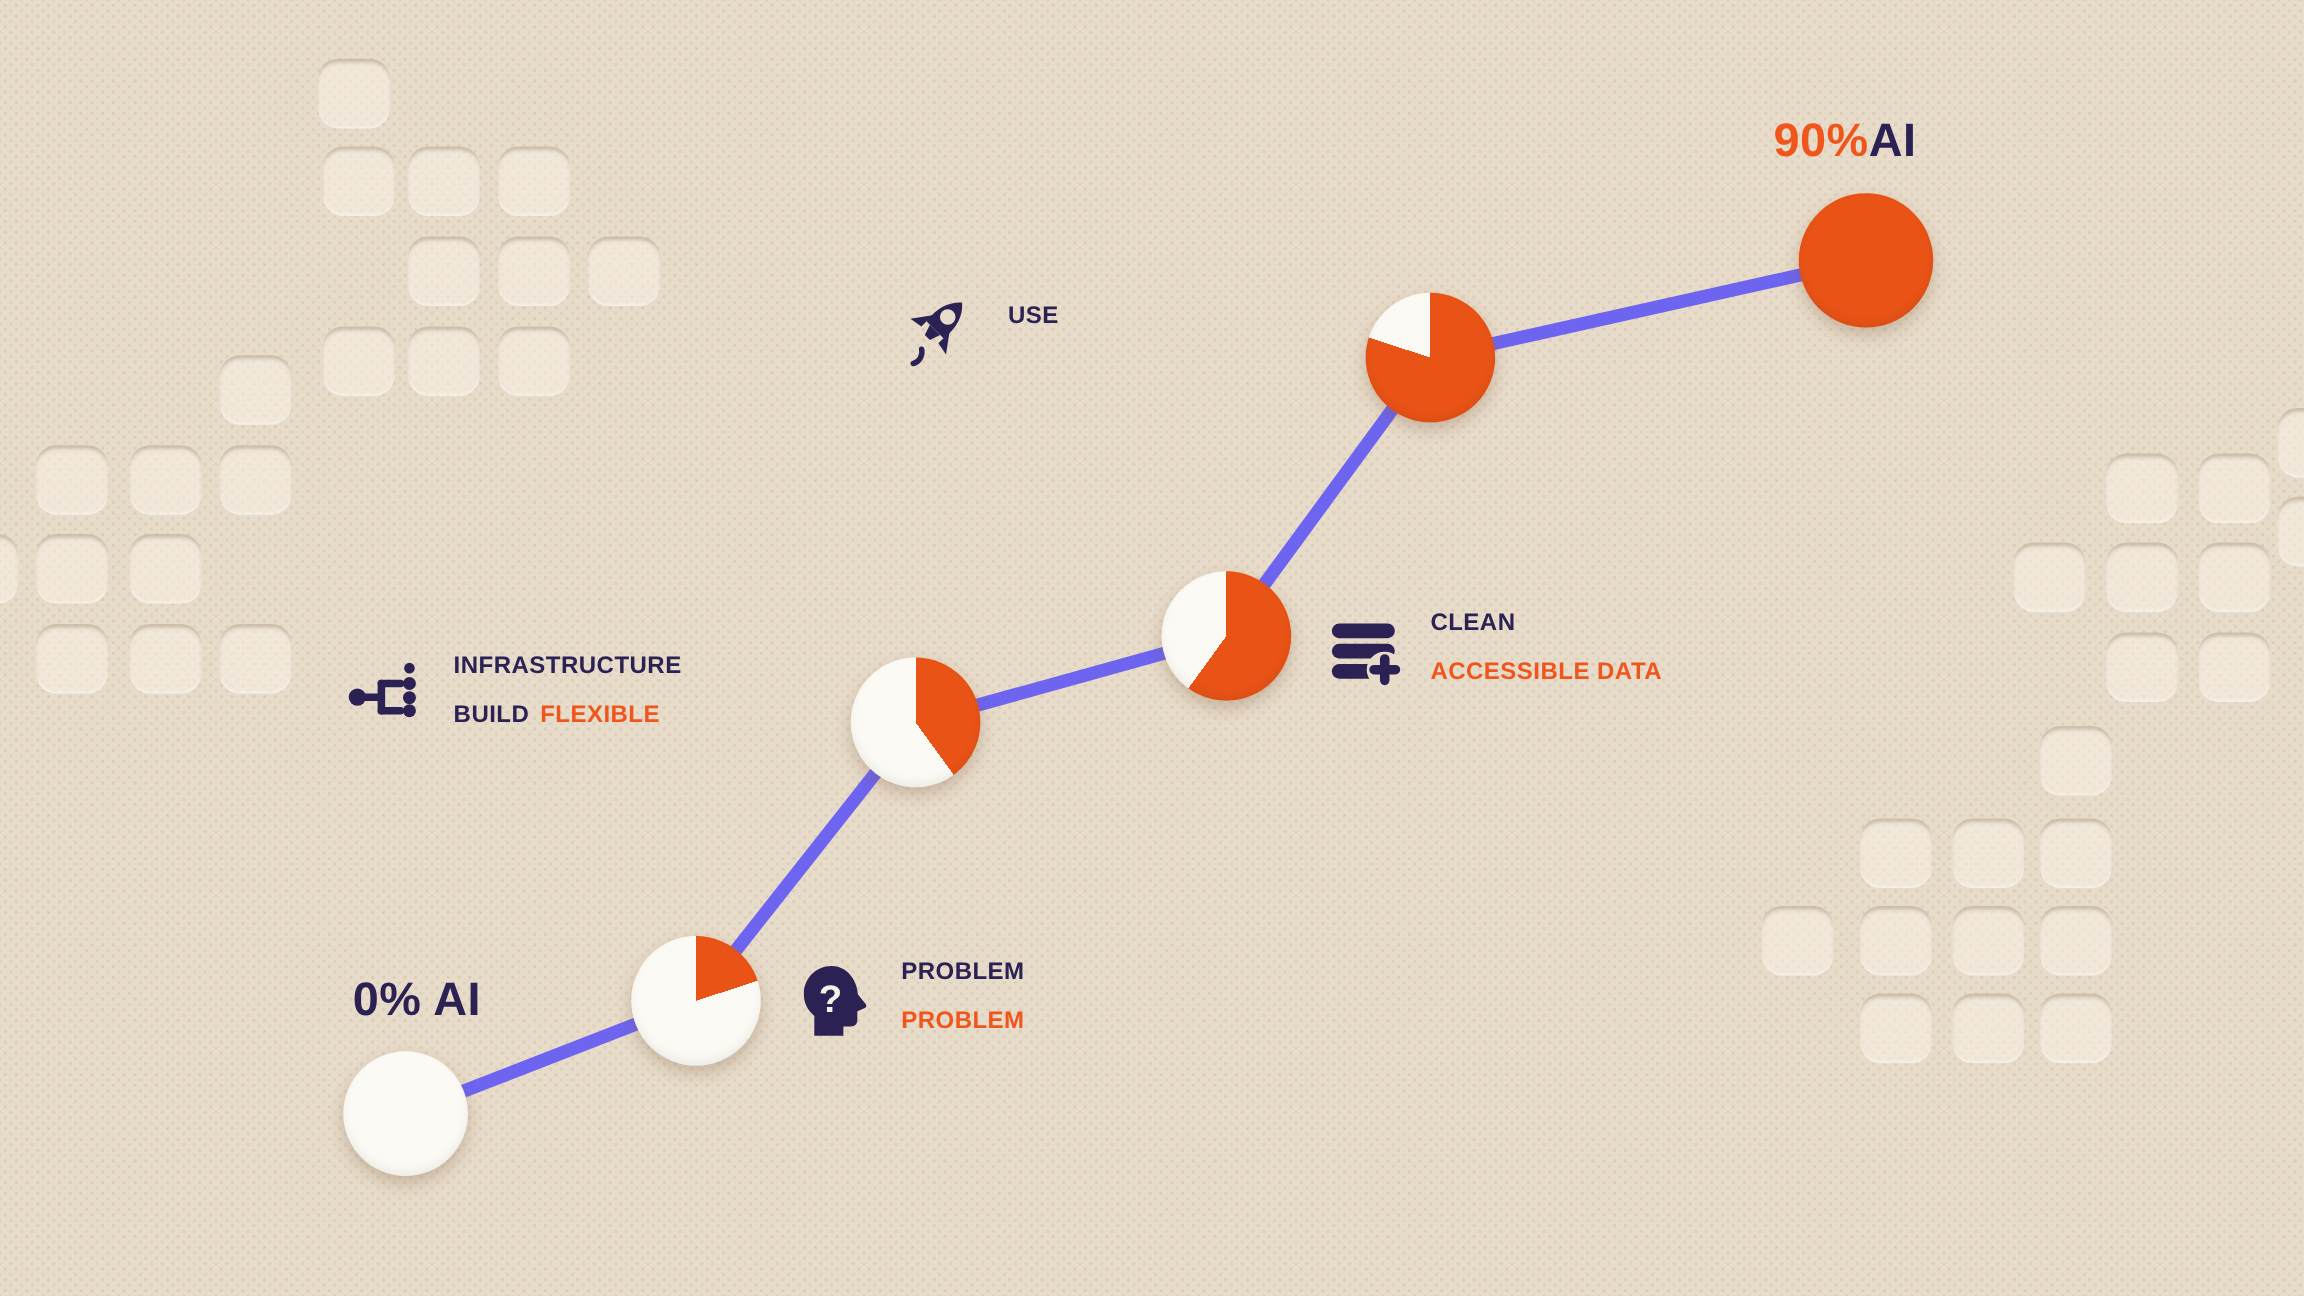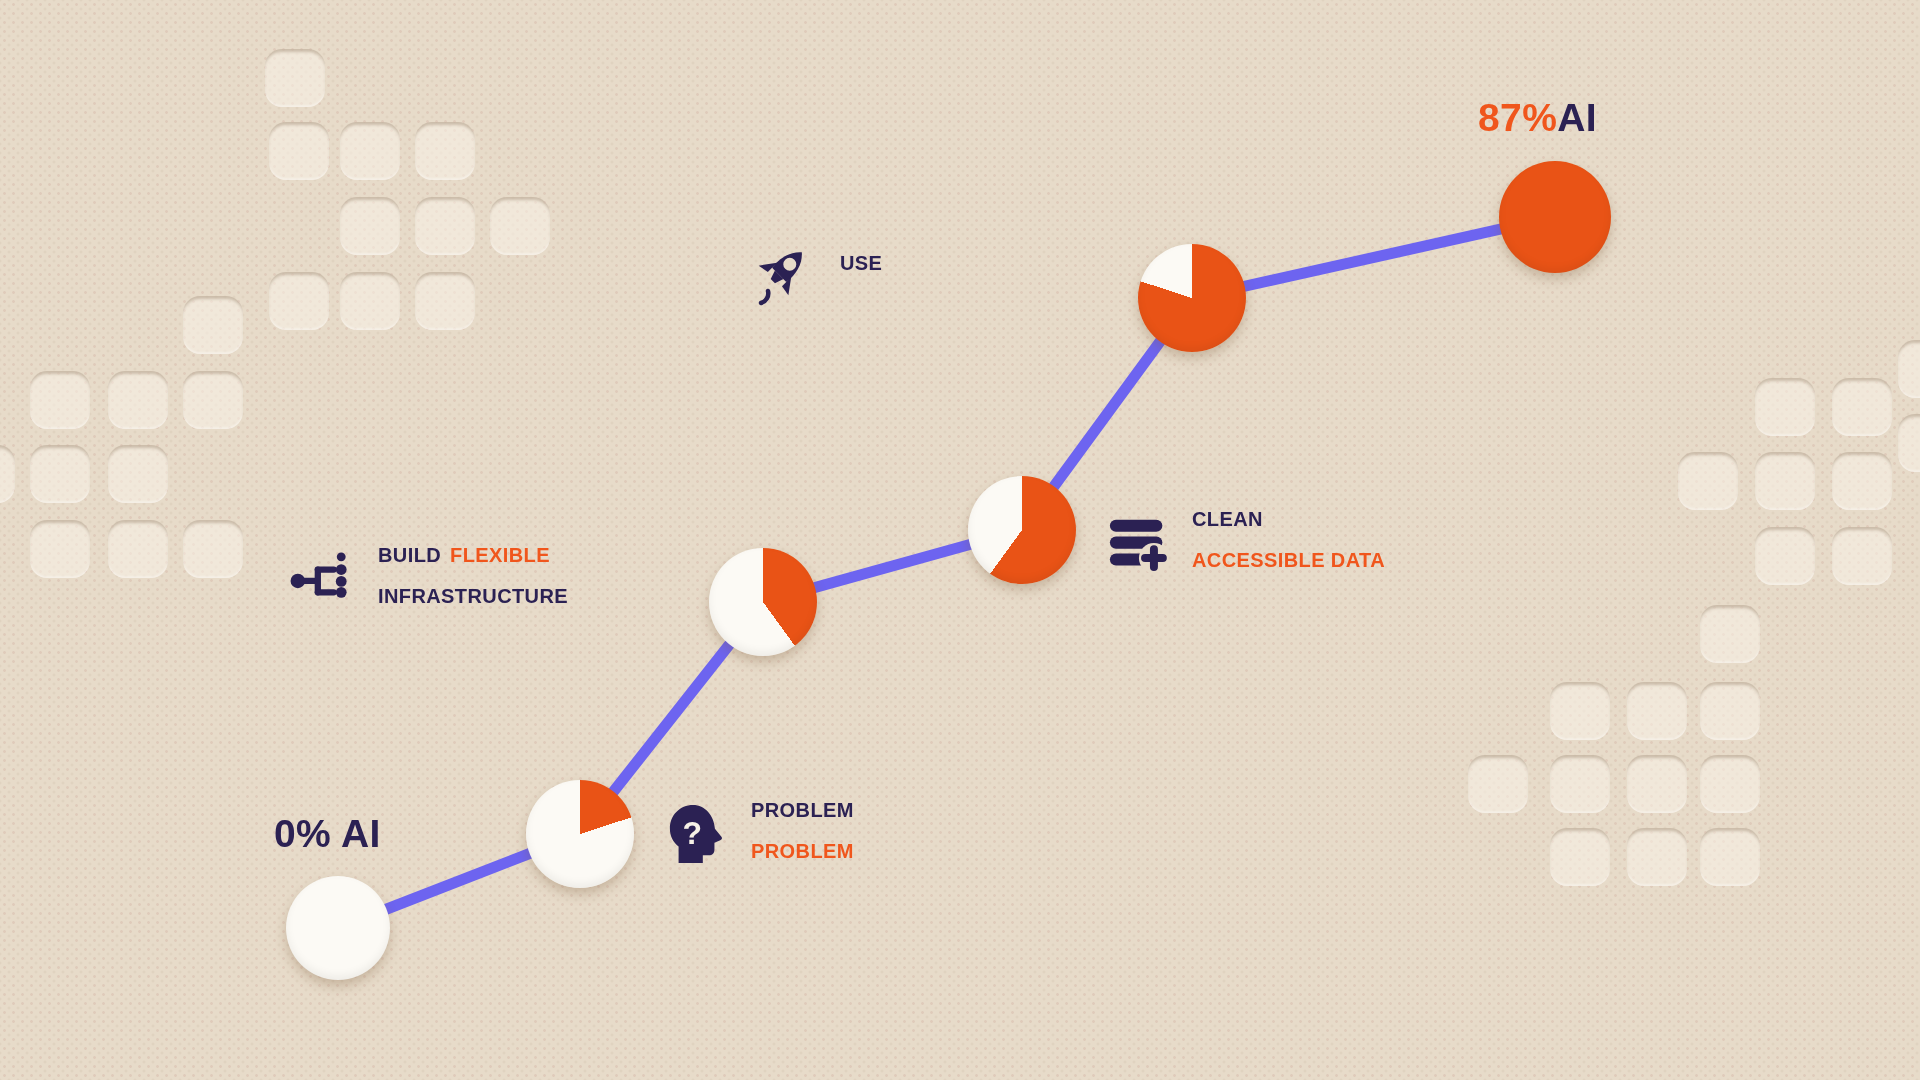--- a/index.html
+++ b/index.html
@@ -83,23 +83,23 @@
     <polyline points="338,928 580,834 763,602 1022,530 1192,298 1555,217" fill="none" stroke="#6d64f0" stroke-width="11" stroke-linecap="round" stroke-linejoin="round"></polyline>
   </svg>
 
   <div class="pie" style="left: 286px; top: 876px; width: 104px; height: 104px; background: rgb(252, 250, 245);"></div>
   <div class="pie" style="left: 526px; top: 780px; width: 108px; height: 108px; background: conic-gradient(rgb(233, 83, 22) 0deg, rgb(233, 83, 22) 20%, rgb(252, 250, 245) 20%, rgb(252, 250, 245) 100%);"></div>
   <div class="pie" style="left: 709px; top: 548px; width: 108px; height: 108px; background: conic-gradient(rgb(233, 83, 22) 0deg, rgb(233, 83, 22) 40%, rgb(252, 250, 245) 40%, rgb(252, 250, 245) 100%);"></div>
   <div class="pie" style="left: 968px; top: 476px; width: 108px; height: 108px; background: conic-gradient(rgb(233, 83, 22) 0deg, rgb(233, 83, 22) 60%, rgb(252, 250, 245) 60%, rgb(252, 250, 245) 100%);"></div>
   <div class="pie" style="left: 1138px; top: 244px; width: 108px; height: 108px; background: conic-gradient(rgb(233, 83, 22) 0deg, rgb(233, 83, 22) 80%, rgb(252, 250, 245) 80%, rgb(252, 250, 245) 100%);"></div>
   <div class="pie" style="left: 1499px; top: 161px; width: 112px; height: 112px; background: rgb(233, 83, 22);"></div>
 
-  <div class="label ep" style="left:274px;top:812px;">0% AI</div>
+  <div class="label ep" style="left:294px;top:812px;">0% AI</div>
   <div class="label ep" style="left:1478px;top:96px;">
-    <span class="orange">87%</span><span style="margin-left:0;">AI</span>
+    <span class="orange">90%</span><span style="margin-left:0;">AI</span>
   </div>
 
   <svg class="icon" style="left:750px;top:244px;" width="64" height="64" viewBox="0 0 64 64">
     <g fill="#2b2153" transform="rotate(45 32 28)">
       <path d="M32,0 C40,7 44,18 42,32 L22,32 C20,18 24,7 32,0 Z"></path>
       <circle cx="32" cy="17" r="6.5" fill="#e7dbc9"></circle>
       <path d="M22,25 L11,40 L22,38 Z"></path>
       <path d="M42,25 L53,40 L42,38 Z"></path>
       <path d="M26,32 L38,32 L35,41 L29,41 Z"></path>
     </g>
@@ -130,24 +130,24 @@
       <rect x="25.5" y="15" width="6.5" height="30" rx="3.25"></rect>
       <rect x="25.5" y="15" width="23" height="6.5" rx="3.25"></rect>
       <rect x="25.5" y="38.5" width="23" height="6.5" rx="3.25"></rect>
       <circle cx="53" cy="5" r="4.6"></circle>
       <circle cx="53" cy="18.2" r="5.6"></circle>
       <circle cx="53" cy="30.5" r="5.6"></circle>
       <circle cx="53" cy="41.8" r="5.6"></circle>
     </g>
   </svg>
   <div class="label step" style="left:378px;top:535px;">
+    <div><span>INFRASTRUCTURE</span></div>
     <div>
       <span class="sp">BUILD</span><span class="orange">FLEXIBLE</span>
     </div>
-    <div><span>INFRASTRUCTURE</span></div>
   </div>
 
   <svg class="icon" style="left:666px;top:801px;" width="62" height="66" viewBox="0 0 64 64">
     <path fill="#2b2153" d="M28,2 C14,2 4,13 4,26 C4,34 7,40 13,45 L13,62 L38,62 L38,54 L44,54 C48,54 50,52 50,48 L50,41 L56,38.5 C58,37.6 58.3,36 57,34.5 L50.5,26.5 C49.5,12.5 40,2 28,2 Z"></path>
     <text x="27" y="42" text-anchor="middle" font-size="33" font-weight="bold" fill="#f6f1e6" font-family="Liberation Sans, sans-serif">?</text>
   </svg>
   <div class="label step" style="left:751px;top:790px;">
     <div><span>PROBLEM</span></div>
     <div class="orange"><span>PROBLEM</span></div>
   </div>

